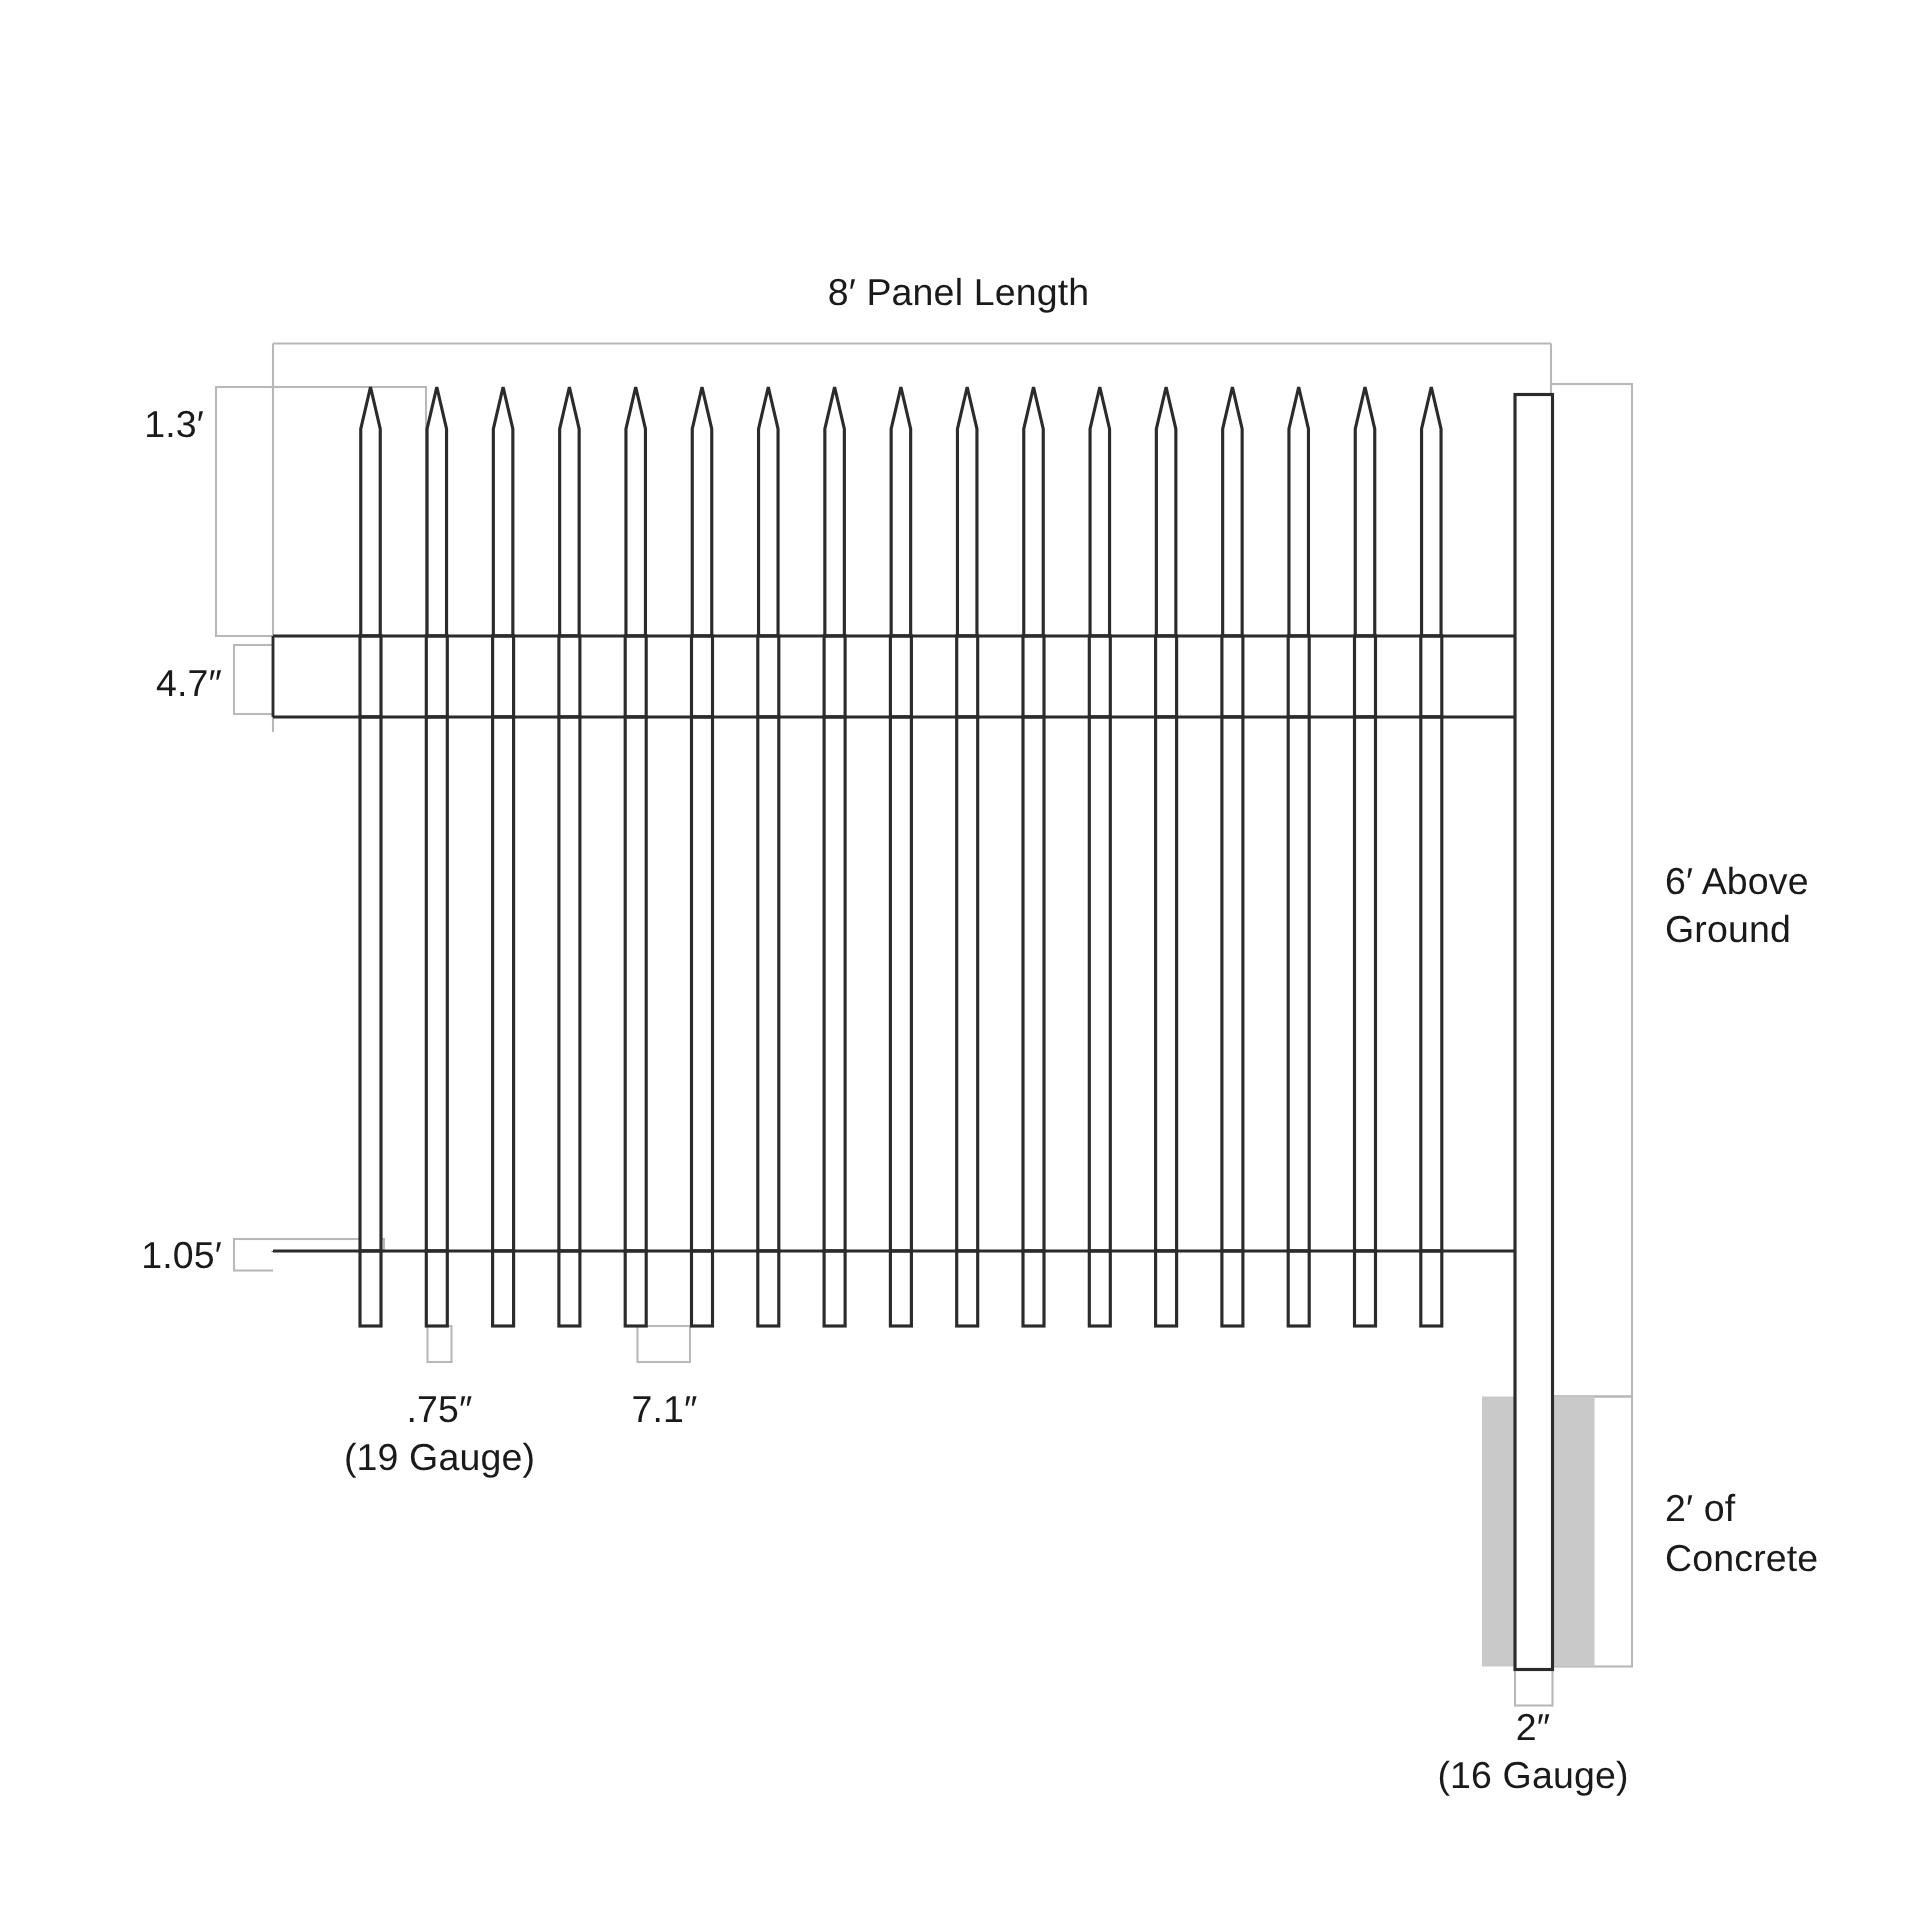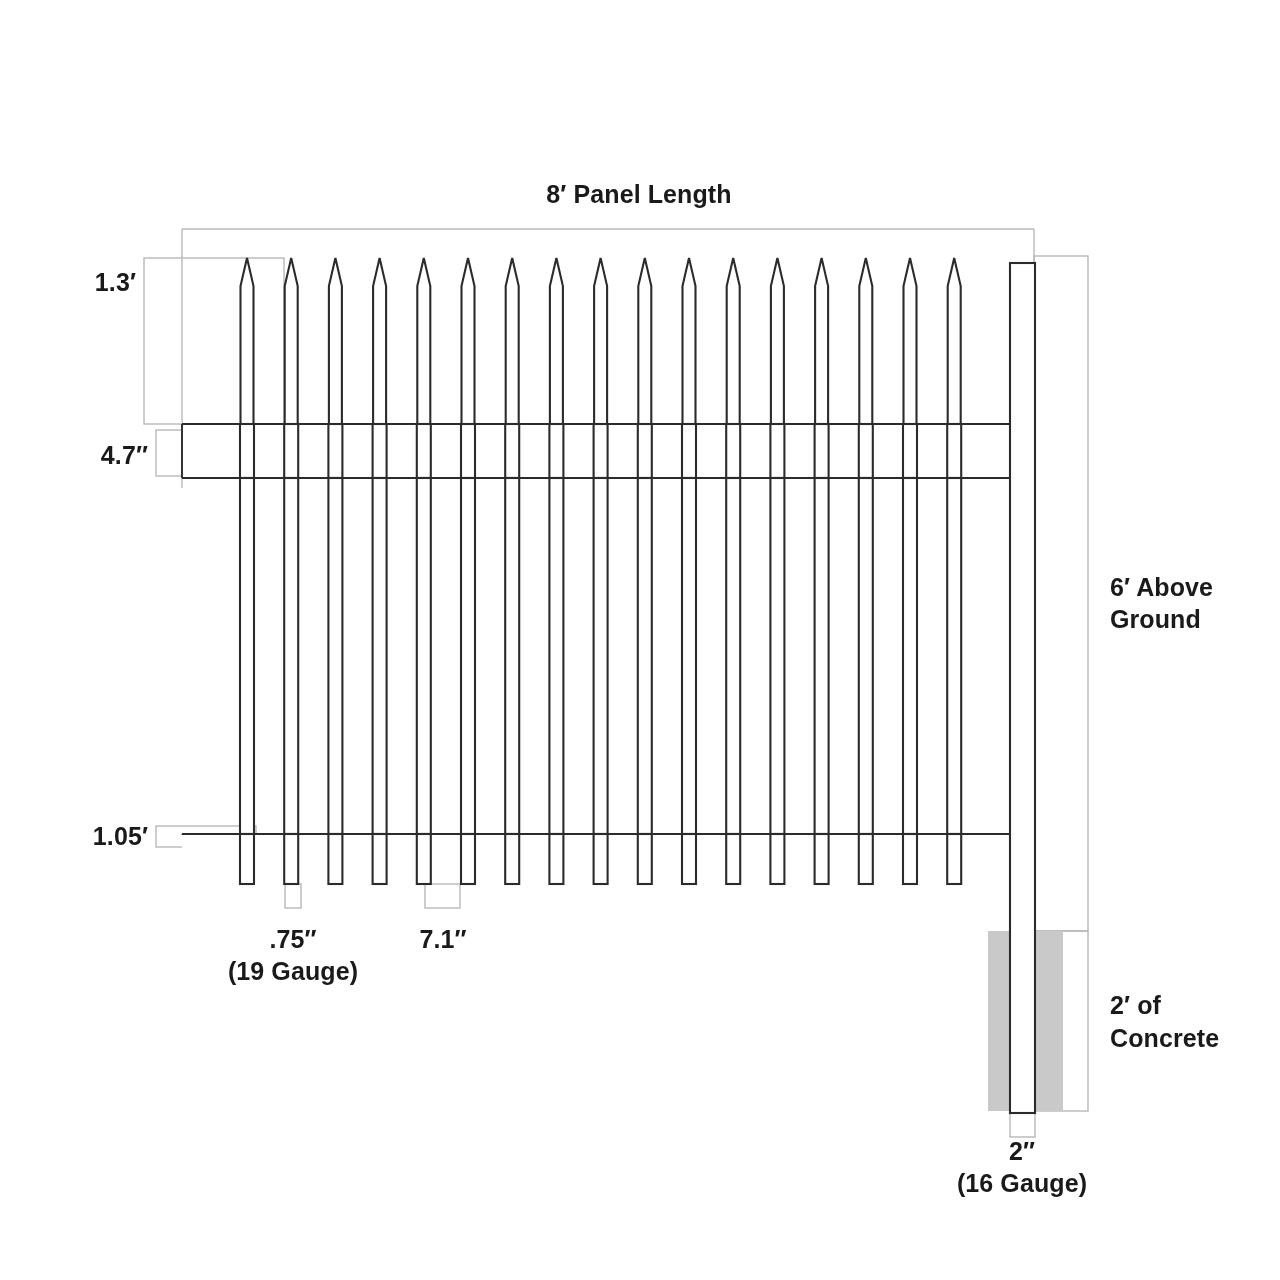--- a/index.html
+++ b/index.html
@@ -13,21 +13,20 @@
     font-family: "Liberation Sans", sans-serif;
     color: #1a1a1a;
     overflow: hidden;
     position: relative;
   }
   #diagram-root {
     position: absolute;
     left: 0; top: 0;
     width: 1280px;
     height: 1280px;
-    font-weight: bold;
   }
   svg.fence-svg {
     display: block;
     width: 1280px;
     height: 1280px;
   }
   .label-text {
     font-family: "Liberation Sans", sans-serif;
     fill: #1a1a1a;
     font-size: 25px;

